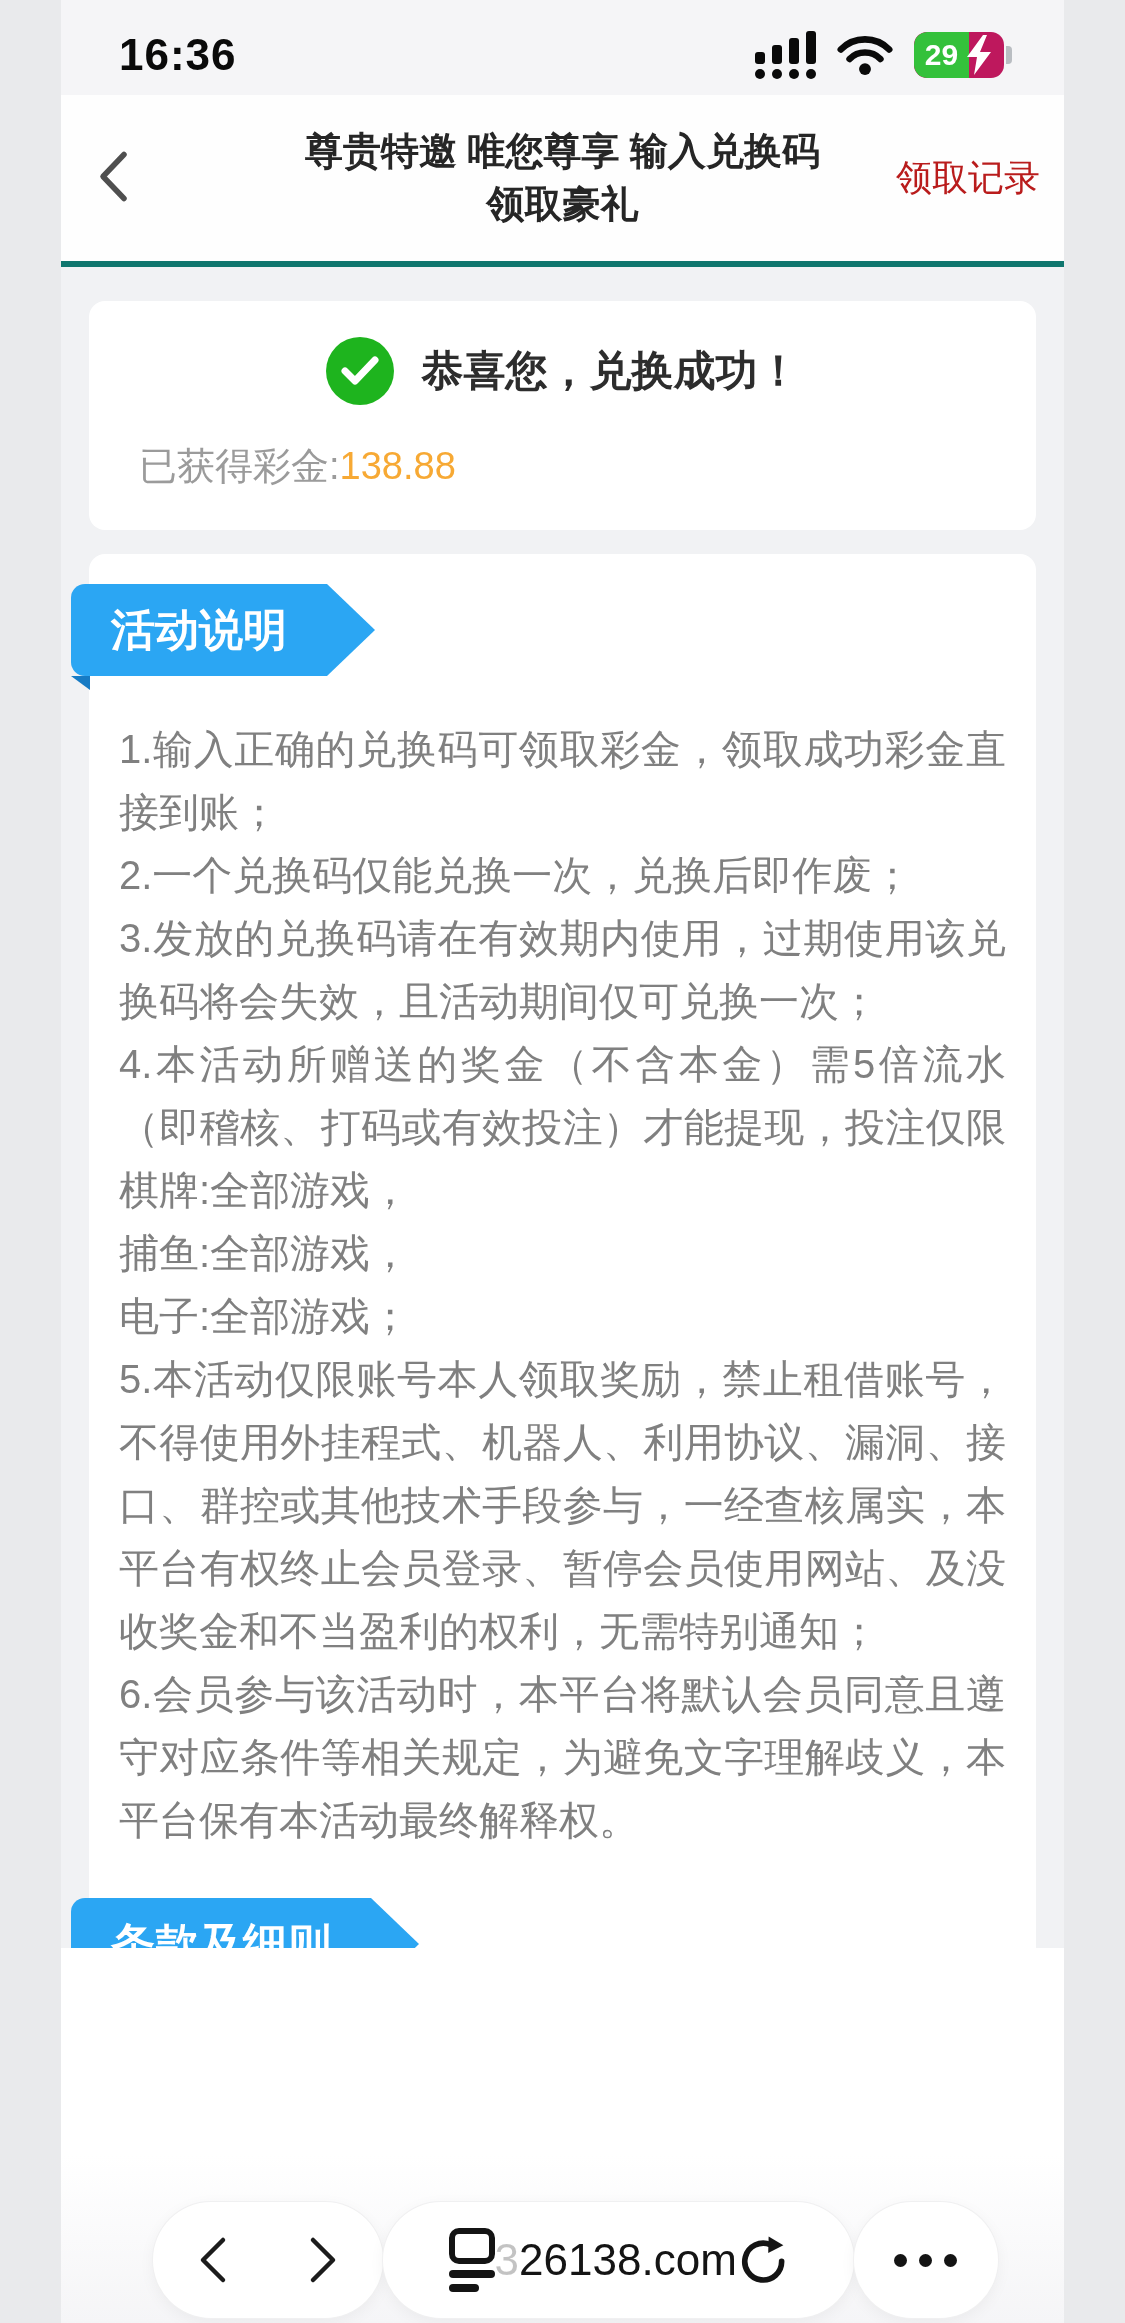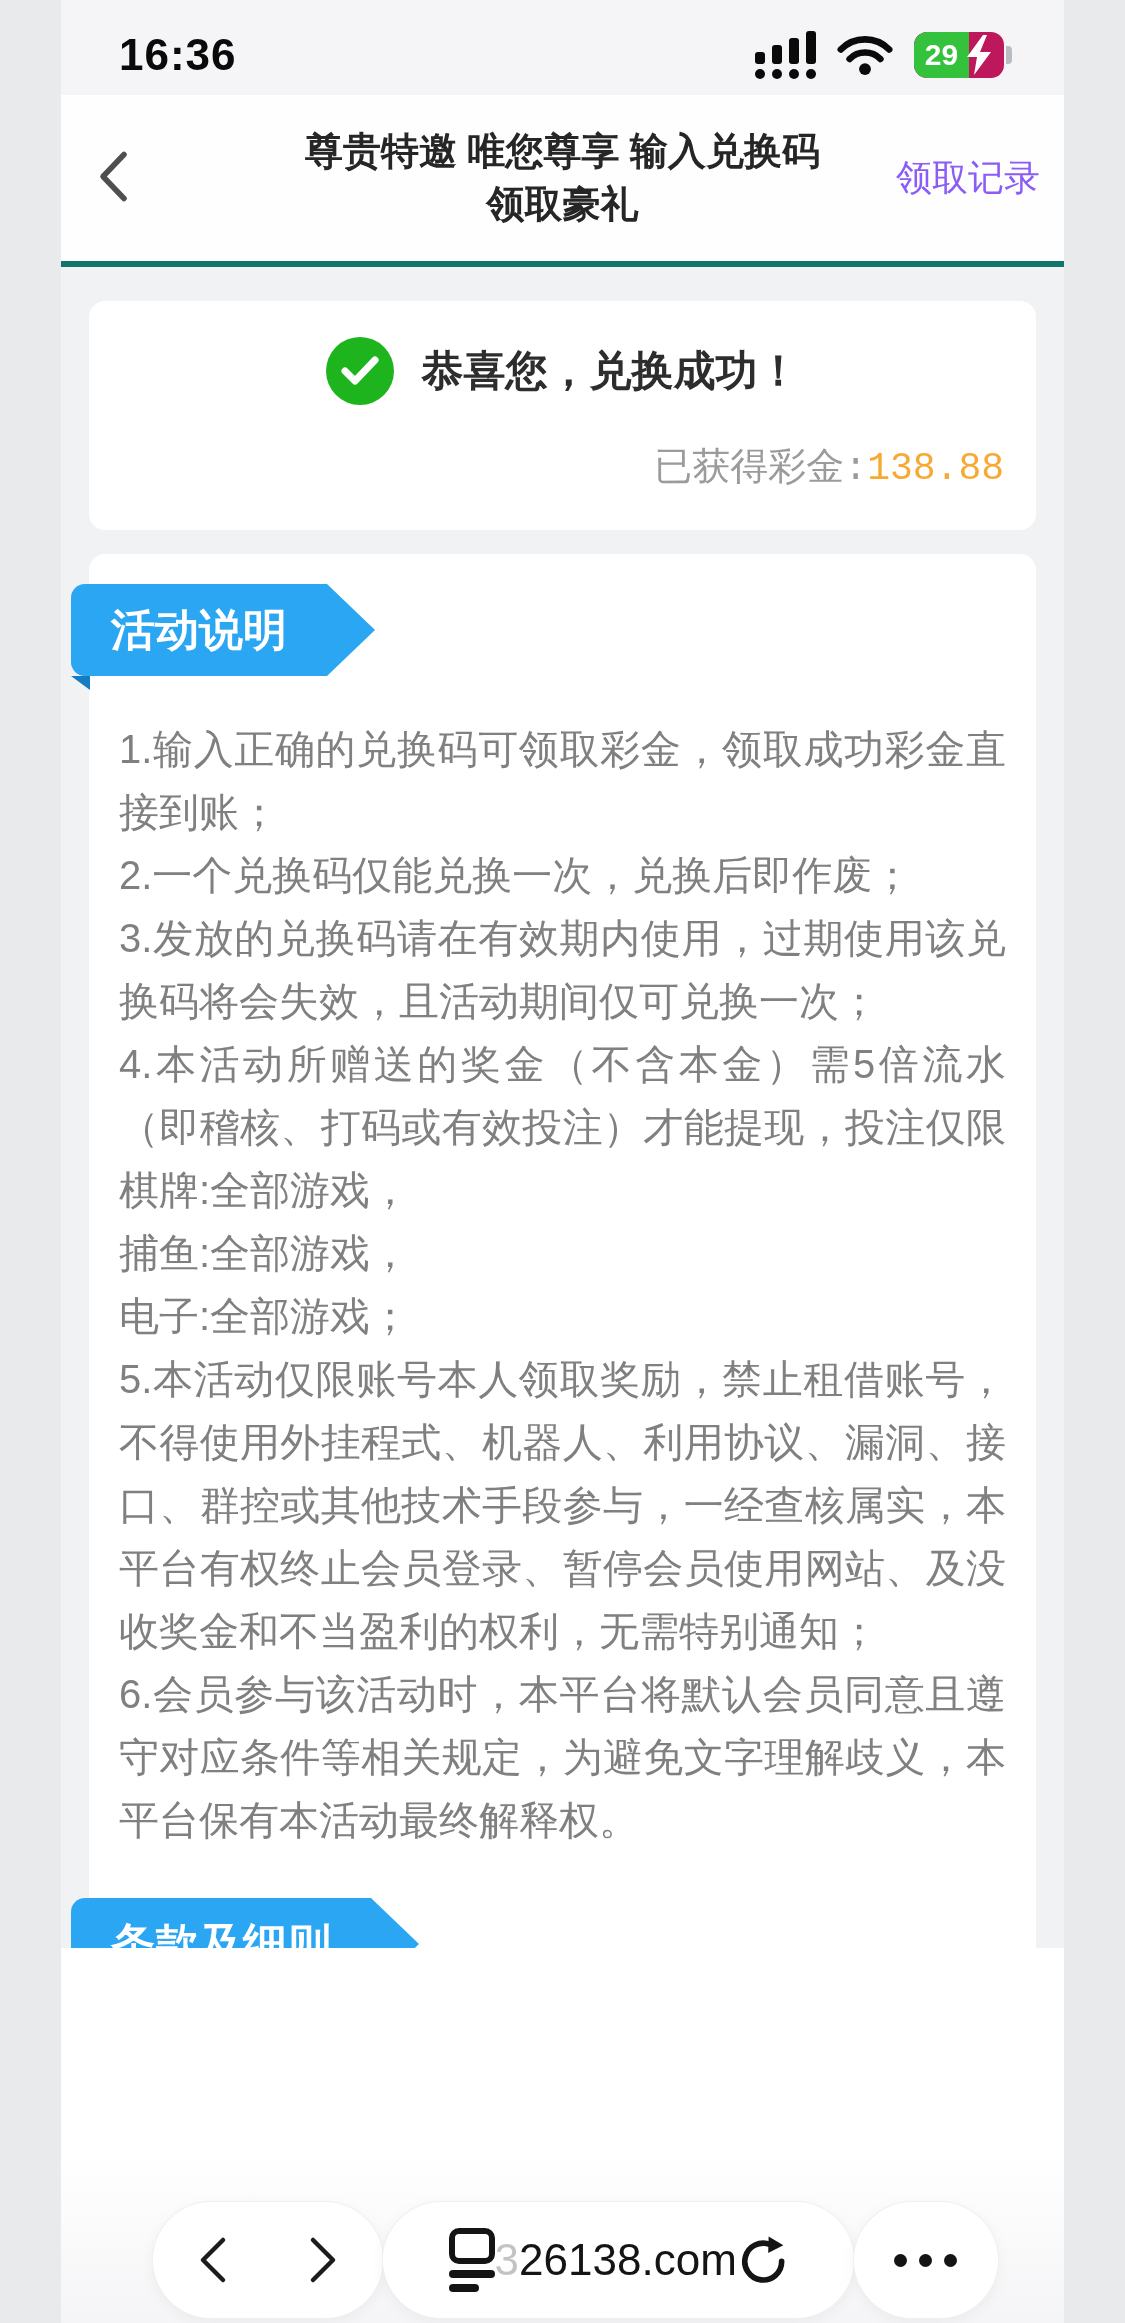--- a/index.html
+++ b/index.html
@@ -56,33 +56,33 @@
     display: flex; align-items: center; justify-content: center;
   }
   .back-btn {
     position: absolute; left: 26px; top: 50%; transform: translateY(-50%);
     background: none; border: none; padding: 6px; cursor: pointer;
   }
   .nav-title { text-align: center; font-size: 38px; font-weight: 700; color: #262626; line-height: 53px; max-width: 780px; }
   .nav-title span { display: block; }
   .nav-link {
     position: absolute; right: 24px; top: 50%; transform: translateY(-50%);
-    font-size: 36px; color: #8b5cf6; text-decoration: none; cursor: pointer;
+    font-size: 36px; color: #b91c1c; text-decoration: none; cursor: pointer;
   }
 
   
   .content { padding: 34px 28px 0; }
-  .success-card { background: #fff; border-radius: 16px; padding: 36px 32px 38px; text-align: right; }
+  .success-card { background: #fff; border-radius: 16px; padding: 36px 50px 38px; }
   .success-row { display: flex; align-items: center; justify-content: center; gap: 28px; }
   .check-circle {
     width: 68px; height: 68px; border-radius: 50%; background: #1eb41e;
     display: flex; align-items: center; justify-content: center; flex: 0 0 auto;
   }
   .success-text { font-size: 42px; font-weight: 700; color: #2d2d2d; }
-  .reward-row { margin-top: 36px; font-size: 38px; color: #9b9b9b; font-family: Liberation Mono, monospace; }
+  .reward-row { margin-top: 36px; font-size: 38px; color: #9b9b9b; }
   .reward-amount { color: #f7a934; }
 
   .main-card {
     background: #fff; border-radius: 16px; margin-top: 24px;
     padding: 30px 30px 120px; position: relative;
   }
   .ribbon-wrap { position: relative; width: fit-content; margin-left: -48px; }
   .ribbon-wrap.second { margin-top: 46px; }
   .ribbon {
     height: 92px; line-height: 92px; width: fit-content;

